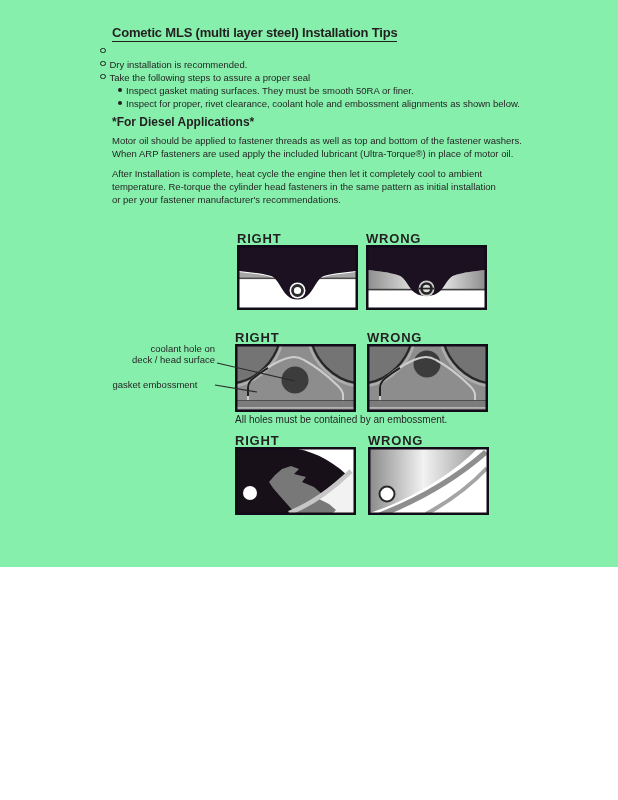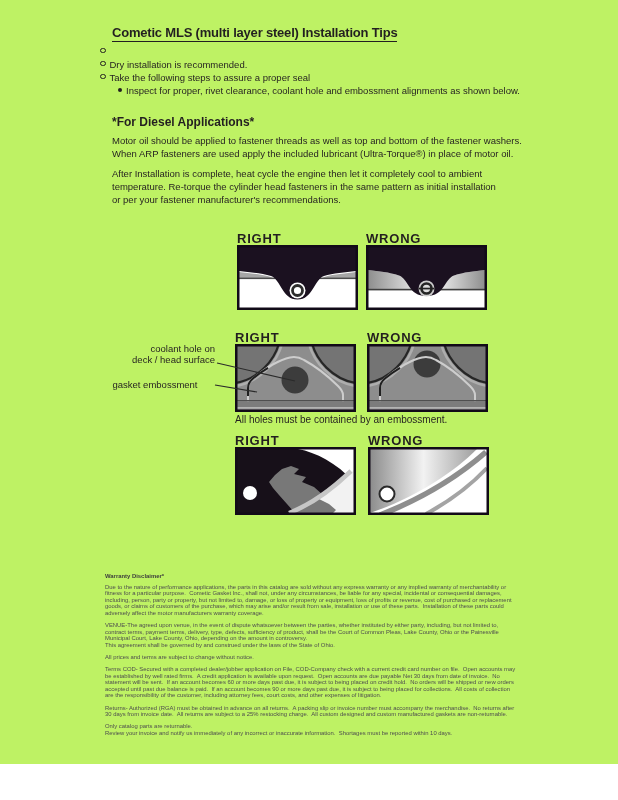--- a/index.html
+++ b/index.html
@@ -1,17 +1,17 @@
 <!DOCTYPE html>
 <html><head>
 <meta charset="utf-8">
 <style>
   html,body { margin:0; padding:0; background:#ffffff; }
   .page {
-    position:relative; width:618px; height:764px; background:#bef264;
+    position:relative; width:618px; height:567px; background:#86efac;
     font-family:"Liberation Sans","DejaVu Sans",sans-serif; color:#231f20; overflow:hidden;
   }
   .title {
     position:absolute; left:112px; top:25px;
     font-size:13px; font-weight:bold; letter-spacing:-0.2px;
     border-bottom:1.5px solid #231f20; padding-bottom:1px; white-space:nowrap;
   }
   .bullets { position:absolute; left:100px; top:45px; font-size:9.5px; line-height:13px; }
   .b-row { white-space:nowrap; }
   .mk-o { display:inline-block; width:3.5px; height:3.5px; border:1px solid #231f20; border-radius:50%; margin-right:4px; vertical-align:2px; }
@@ -53,20 +53,21 @@
 <body>
 
 <div class="page">
 
   <div class="title">Cometic MLS (multi layer steel) Installation Tips</div>
 
   <div class="bullets">
     <div class="b-row"><span class="mk-o"></span></div>
     <div class="b-row"><span class="mk-o"></span><span>Dry installation is recommended.</span></div>
     <div class="b-row"><span class="mk-o"></span><span>Take the following steps to assure a proper seal</span></div>
+    <div class="b-row sub"><span class="mk-f"></span><span>Inspect gasket mating surfaces.  They must be smooth 50RA or finer.</span></div>
     <div class="b-row sub"><span class="mk-f"></span><span>Inspect for proper, rivet clearance, coolant hole and embossment alignments as shown below.</span></div>
   </div>
 
   <div class="diesel">
     <div class="diesel-h">*For Diesel Applications*</div>
     <p>Motor oil should be applied to fastener threads as well as top and bottom of the fastener washers.
 When ARP fasteners are used apply the included lubricant (Ultra-Torque®) in place of motor oil.</p>
     <p>After Installation is complete, heat cycle the engine then let it completely cool to ambient
 temperature. Re-torque the cylinder head fasteners in the same pattern as initial installation
 or per your fastener manufacturer's recommendations.</p>

